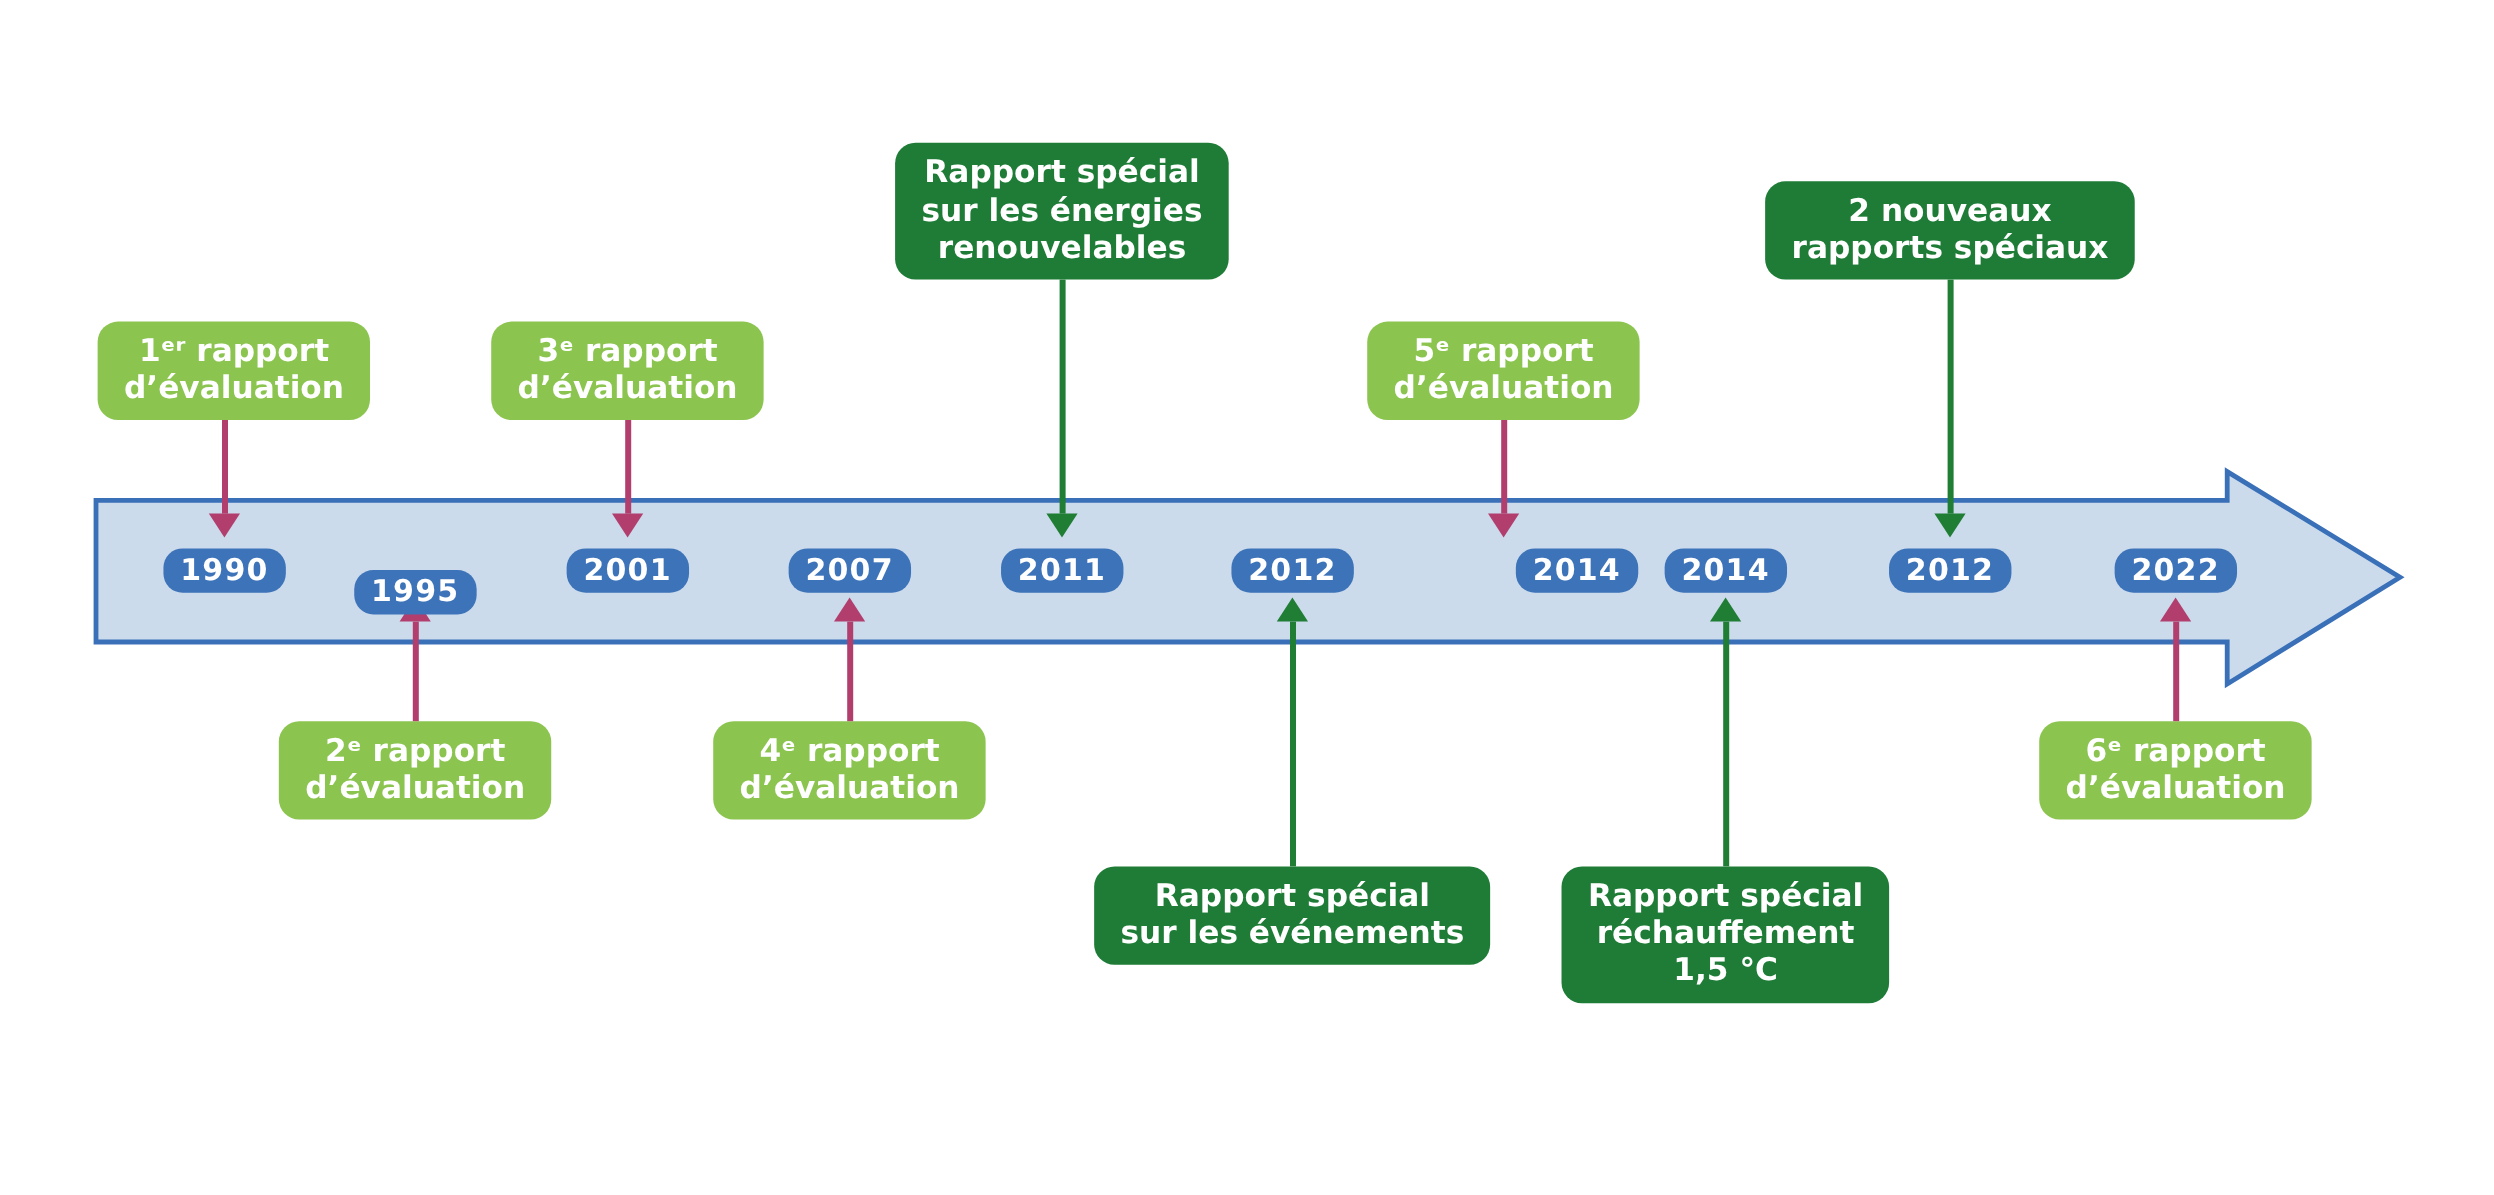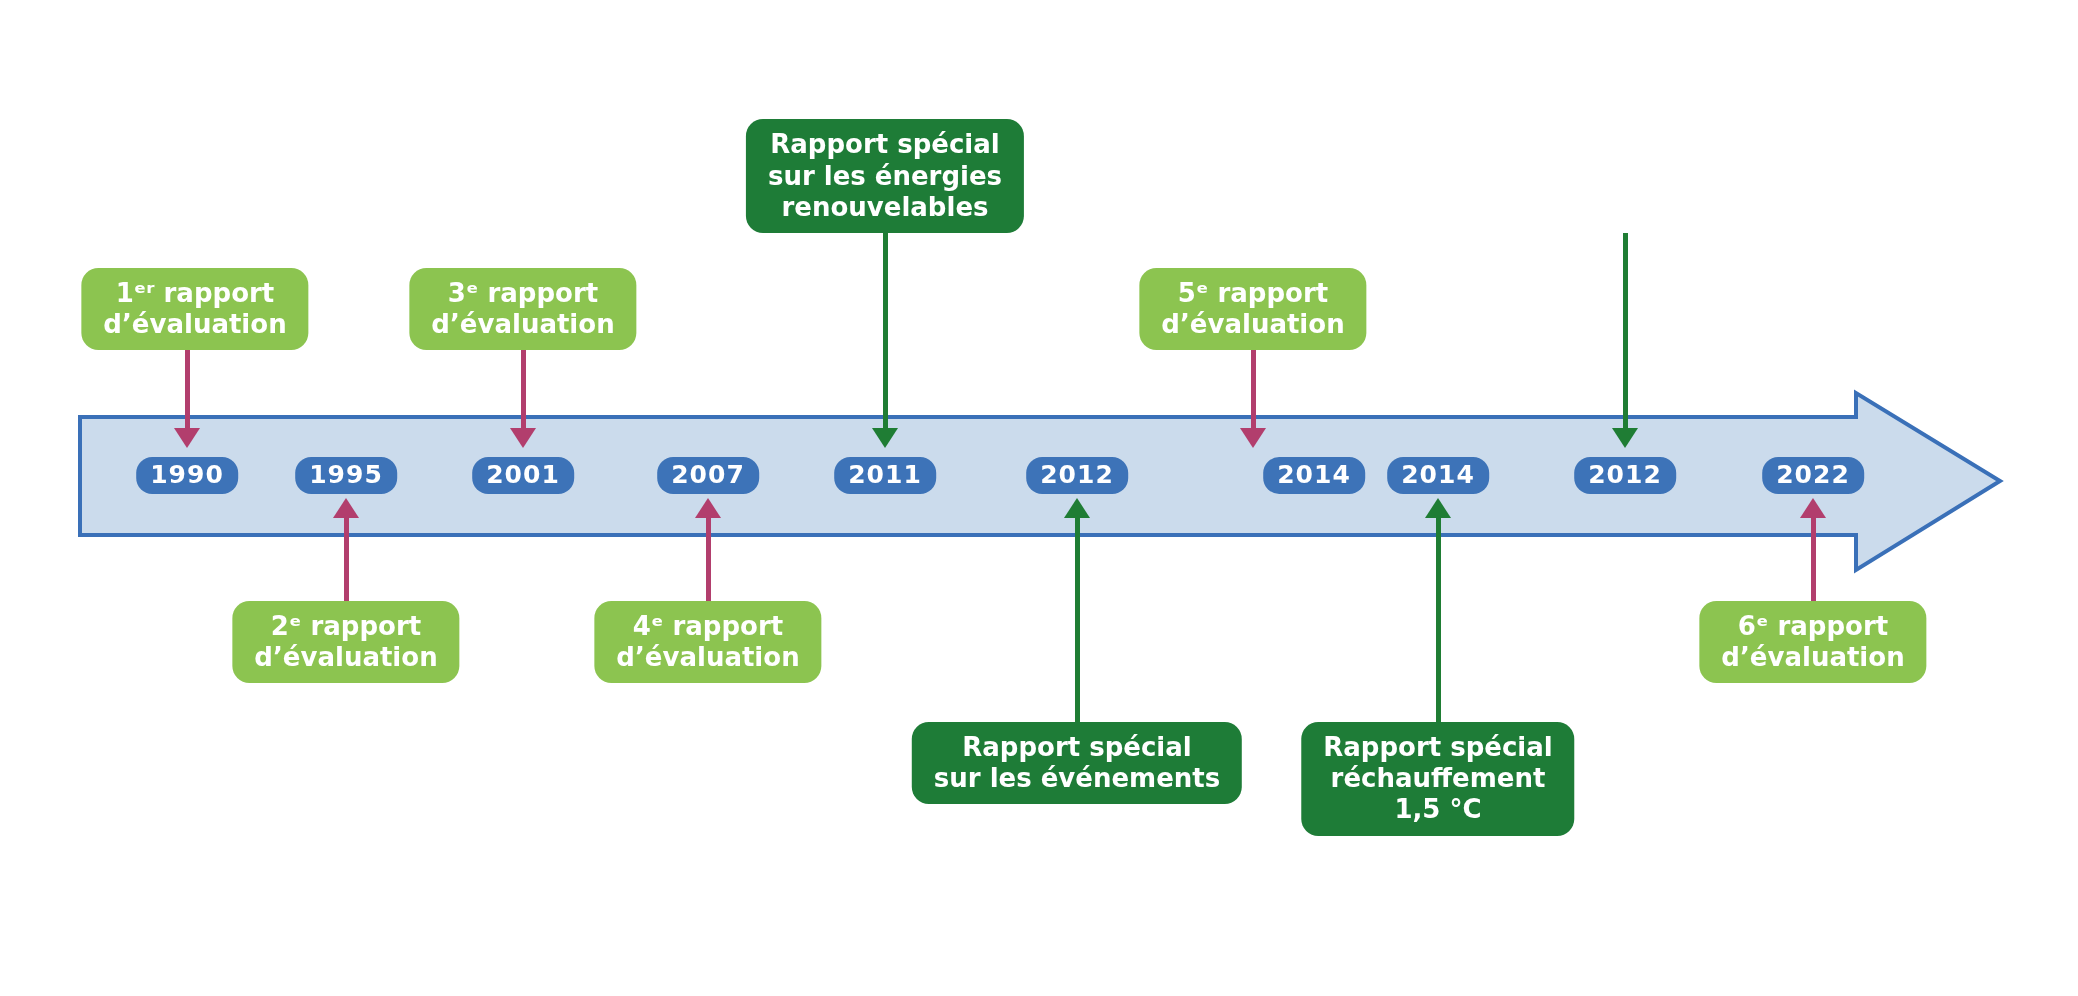--- a/index.html
+++ b/index.html
@@ -88,21 +88,21 @@
 </head>
 <body>
 
 <div class="stage">
   <svg class="band-svg" viewBox="0 0 2078 996" xmlns="http://www.w3.org/2000/svg">
     <path class="band-path" d="M 80 417 H 1856 V 393 L 2000 481 L 1856 570 V 535 H 80 Z"></path>
   </svg>
 <div class="year-badge" style="left: 187px;">
     <span class="year-text">1990</span>
   </div>
-    <div class="year-badge" style="left: 346px;">
+    <div class="year-badge" style="left: 346px; margin-top: 18px;">
     <span class="year-text">1995</span>
   </div>
     <div class="year-badge" style="left: 523px;">
     <span class="year-text">2001</span>
   </div>
     <div class="year-badge" style="left: 708px;">
     <span class="year-text">2007</span>
   </div>
     <div class="year-badge" style="left: 885px;">
     <span class="year-text">2011</span>
@@ -181,20 +181,24 @@
   </div>
     <div class="event-box special" style="left: 1438px; top: 722px;">
       <div class="event-line">Rapport spécial</div>
       <div class="event-line">réchauffement</div>
       <div class="event-line">1,5 °C</div>
     </div>
     <div class="event-arrow special up" style="left: 1438px; top: 498px; height: 224px;">
     <div class="arrow-line"></div>
     <div class="arrow-head"></div>
   </div>
+    <div class="event-box special" style="left: 1625px; bottom: 763px;">
+      <div class="event-line">2 nouveaux</div>
+      <div class="event-line">rapports spéciaux</div>
+    </div>
     <div class="event-arrow special down" style="left: 1625px; top: 233px; height: 215px;">
     <div class="arrow-line"></div>
     <div class="arrow-head"></div>
   </div>
     <div class="event-box assessment" style="left: 1813px; top: 601px;">
       <div class="event-line">6ᵉ rapport</div>
       <div class="event-line">d’évaluation</div>
     </div>
     <div class="event-arrow assessment up" style="left: 1813px; top: 498px; height: 103px;">
     <div class="arrow-line"></div>

